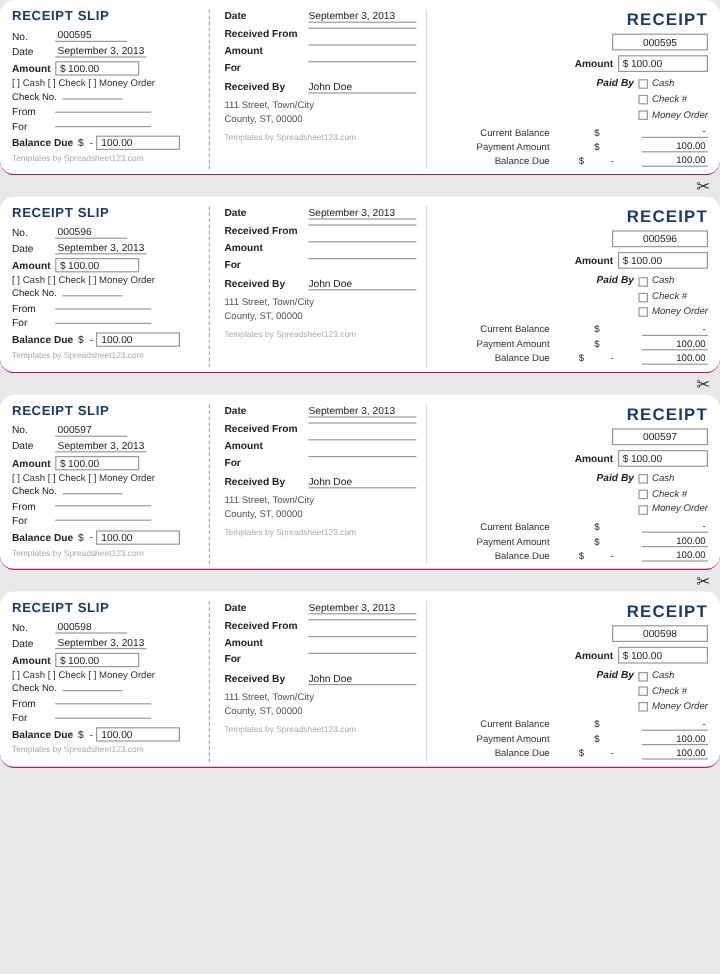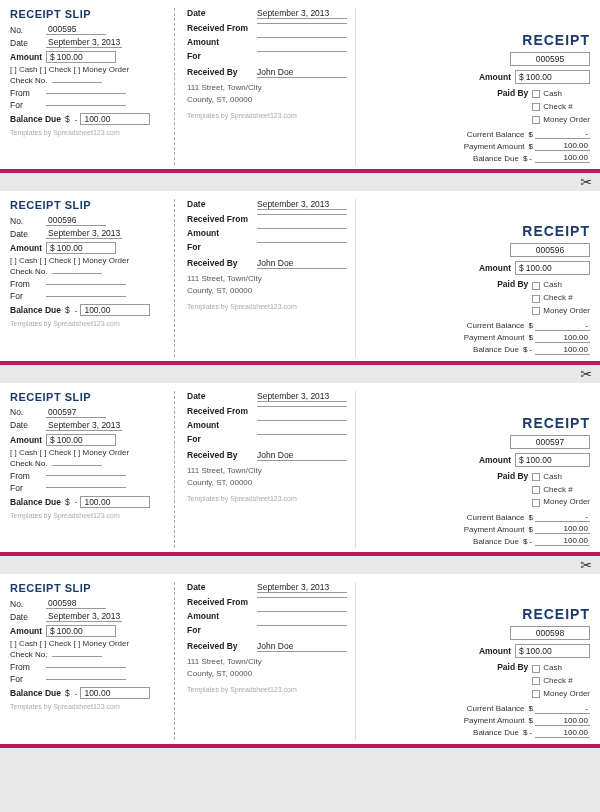--- a/index.html
+++ b/index.html
@@ -9,22 +9,23 @@
       font-family: Arial, sans-serif;
       font-size: 9px;
       background: #e8e8e8;
       color: #222;
     }
 
     .receipt-block {
       background: #fff;
       margin: 0;
       padding: 8px 10px 4px 10px;
-      border-bottom: 4px solid #be185d;
+      border-bottom: 1px solid #be185d;
       position: relative;
+      border-radius: 12px;
     }
 
     .scissors-divider {
       background: #e8e8e8;
       height: 18px;
       display: flex;
       align-items: center;
       justify-content: flex-end;
       padding-right: 8px;
       font-size: 14px;
@@ -162,21 +163,20 @@
       font-size: 8px;
       color: #555;
       margin-top: 2px;
       line-height: 1.5;
     }
 
     
     .right-receipt {
       flex: 1;
       padding-left: 6px;
-      margin-top: 24px;
     }
 
     .receipt-title {
       font-size: 14px;
       font-weight: bold;
       color: #1a3a6b;
       text-align: right;
       letter-spacing: 1px;
       margin-bottom: 4px;
     }
@@ -217,20 +217,21 @@
       padding: 1px 3px;
       font-size: 8.5px;
       display: flex;
       align-items: center;
     }
 
     .paid-by-block {
       display: flex;
       justify-content: flex-end;
       margin-bottom: 3px;
+      font-style: italic;
     }
 
     .paid-by-label {
       font-weight: bold;
       min-width: 50px;
       text-align: right;
       margin-right: 4px;
       font-size: 8.5px;
     }
 
@@ -253,21 +254,21 @@
       display: inline-block;
     }
 
     .summary-block {
       margin-top: 2px;
     }
 
     .summary-row {
       display: flex;
       align-items: center;
-      justify-content: flex-end;
+      justify-content: space-between;
       margin-bottom: 2px;
       font-size: 8px;
     }
 
     .summary-label {
       min-width: 90px;
       text-align: right;
       margin-right: 4px;
       color: #333;
     }

